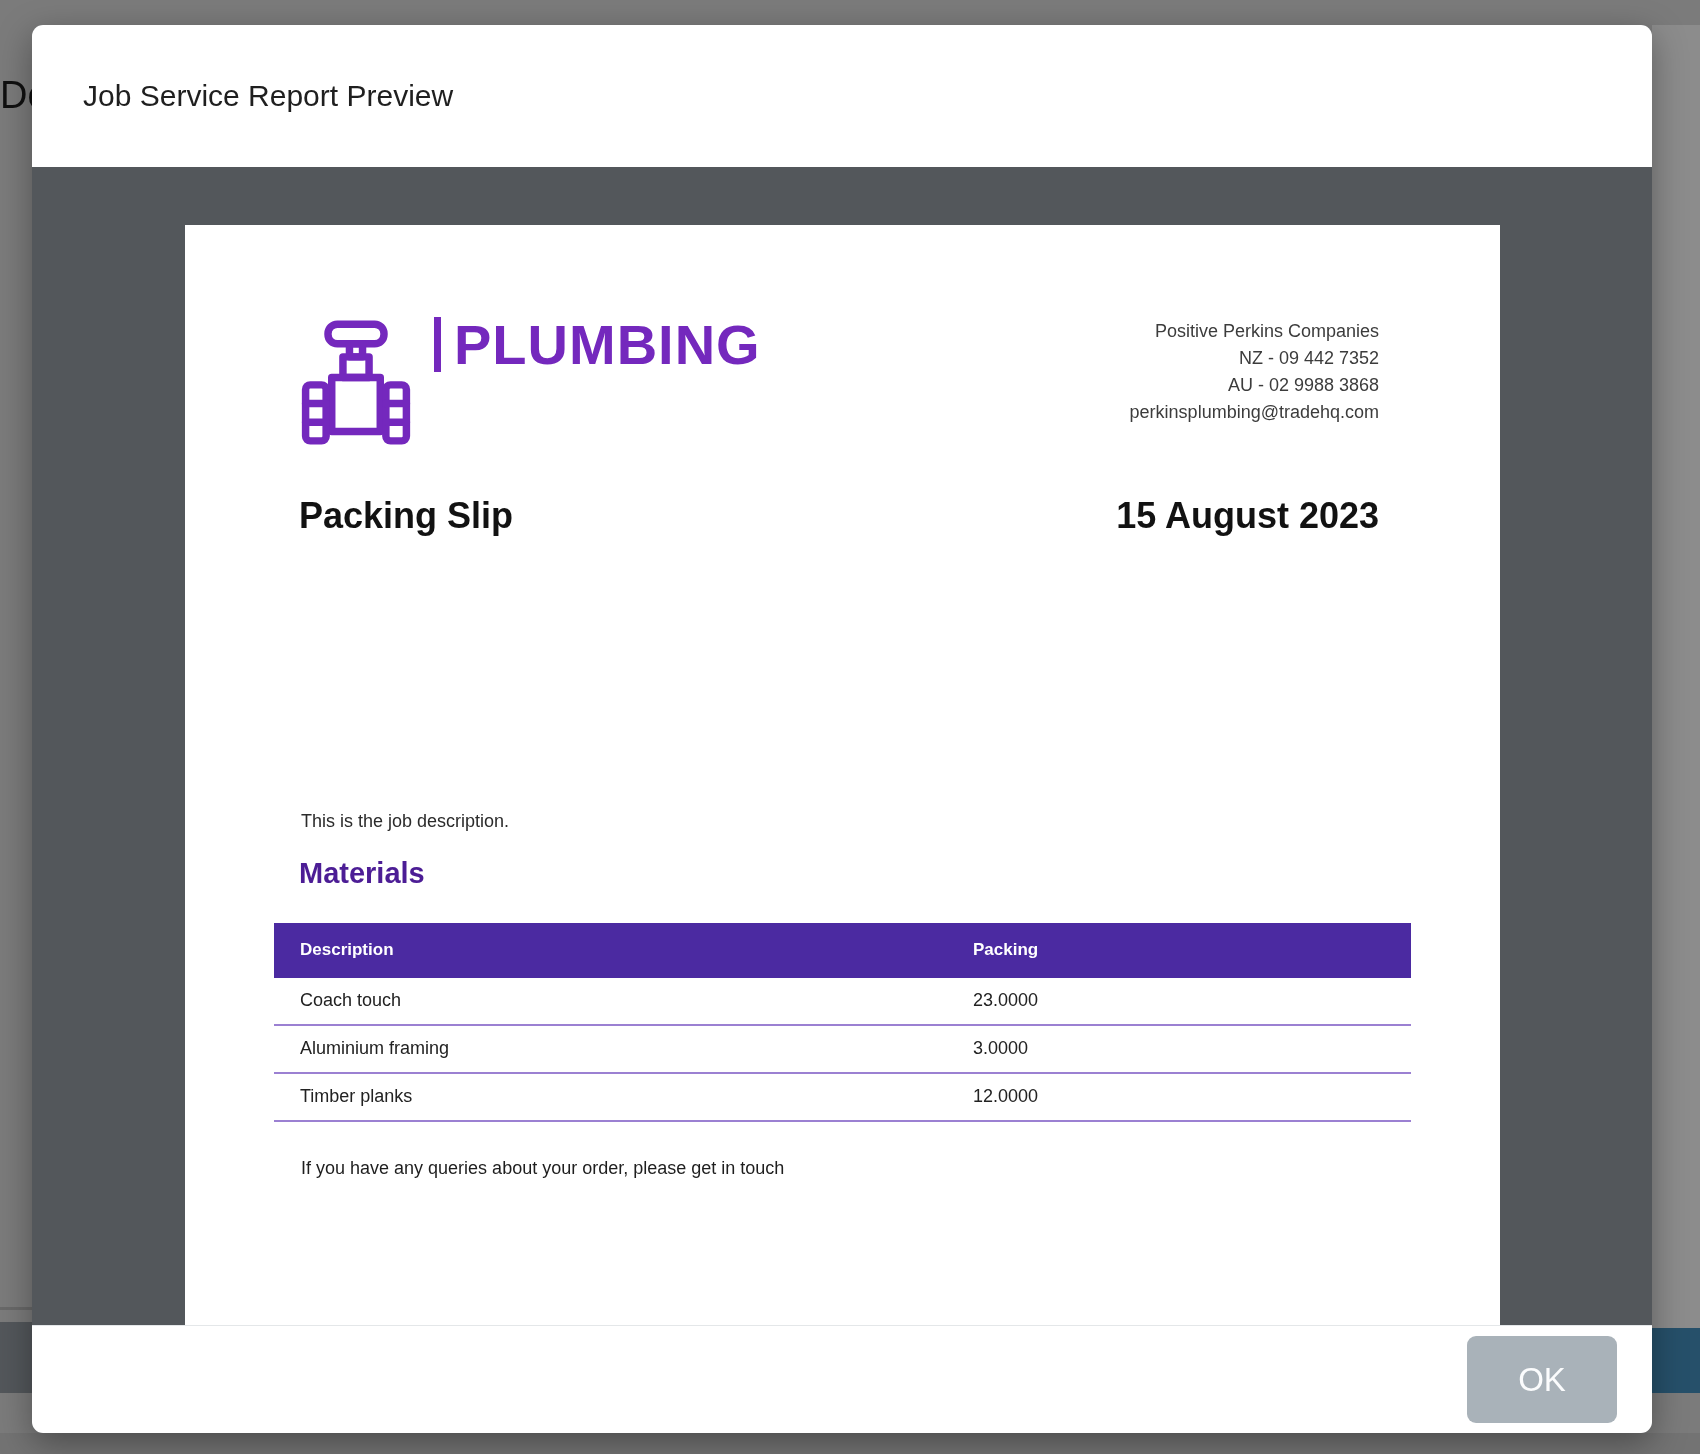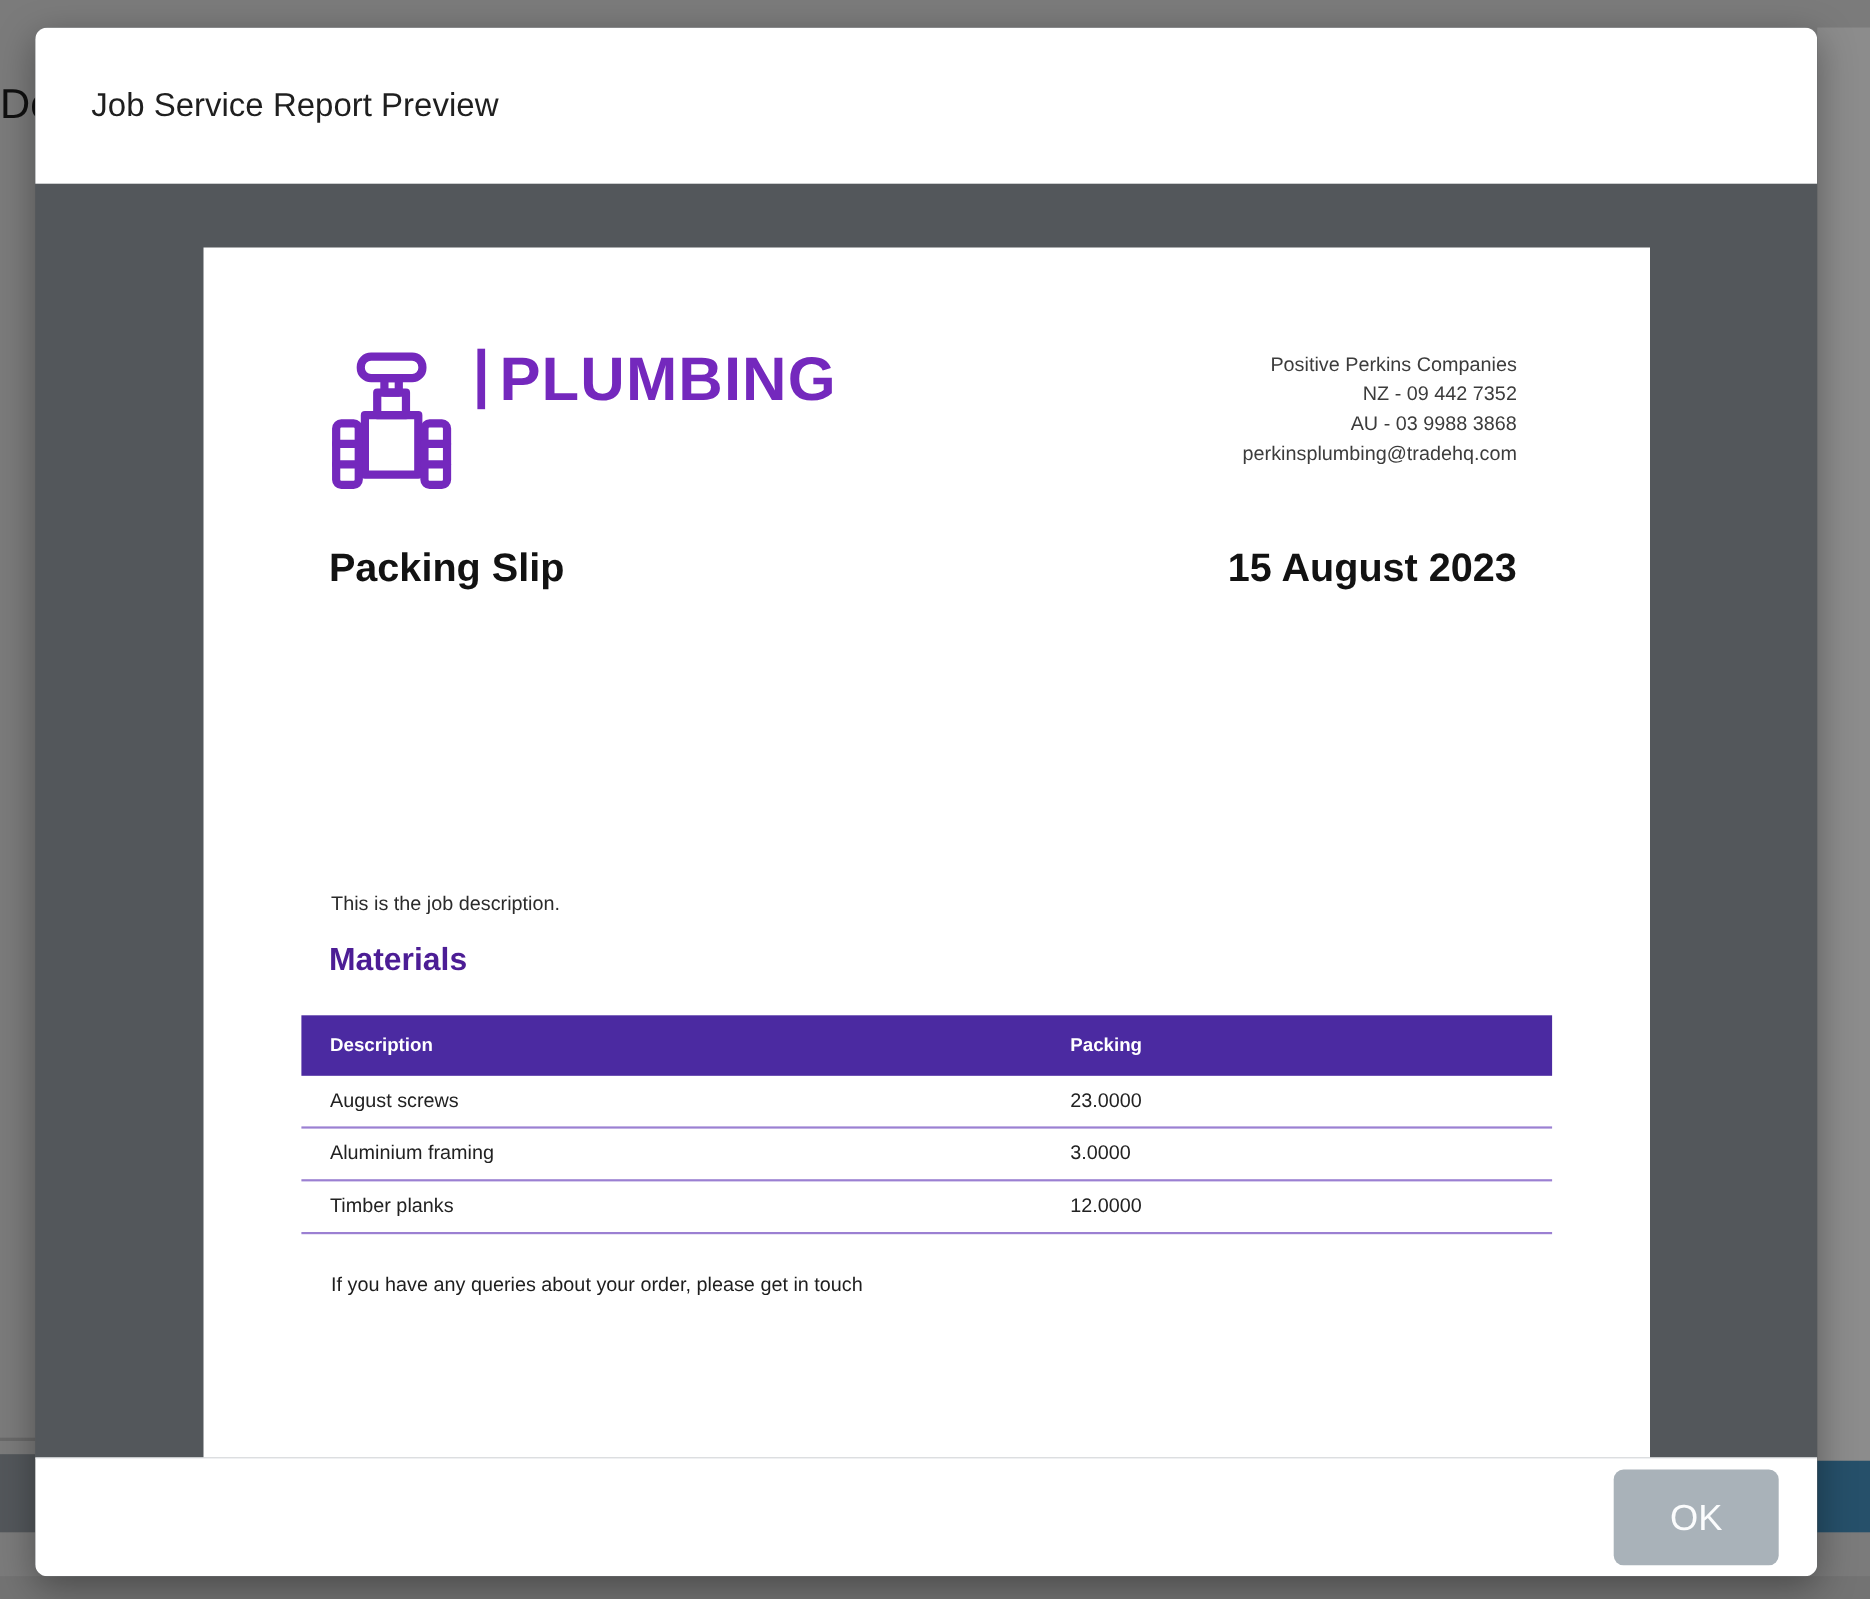--- a/index.html
+++ b/index.html
@@ -93,41 +93,41 @@
             </svg>
           </span>
           <div class="wordmark">
             <div>PLUMBING</div>
           </div>
         </div>
 
         <div class="contact">
           <div>Positive Perkins Companies</div>
           <div>NZ - 09 442 7352</div>
-          <div>AU - 03 9988 3868</div>
+          <div>AU - 02 9988 3868</div>
           <div>perkinsplumbing@tradehq.com</div>
         </div>
 
         <div class="title-row">
           <div class="doc-title">Packing Slip</div>
           <div class="doc-date">15 August 2023</div>
         </div>
 
 
         <div class="job-desc">This is the job description.</div>
 
         <div class="materials-h">Materials</div>
 
         <div class="mat-table">
           <div class="thead">
             <span class="c-desc">Description</span>
             <span class="c-qty">Packing</span>
           </div>
           <div class="row">
-            <span class="c-desc">August screws</span>
+            <span class="c-desc">Coach touch</span>
             <span class="c-qty">23.0000</span>
           </div>
           <div class="row">
             <span class="c-desc">Aluminium framing</span>
             <span class="c-qty">3.0000</span>
           </div>
           <div class="row">
             <span class="c-desc">Timber planks</span>
             <span class="c-qty">12.0000</span>
           </div>

